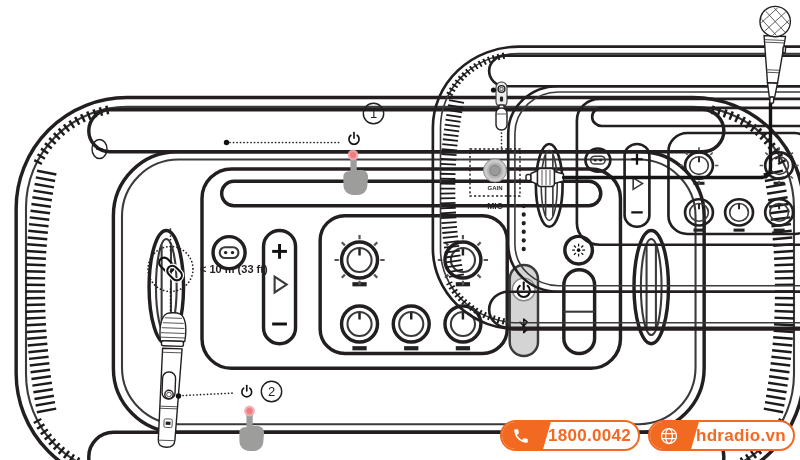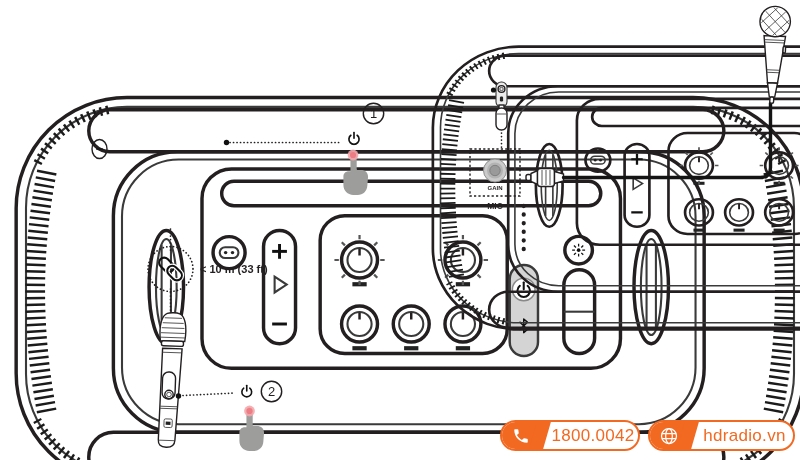--- a/index.html
+++ b/index.html
@@ -11,21 +11,21 @@
   .lnf  { stroke:#231F20; fill:#ffffff; stroke-width:1.4; }
   .thin { stroke:#3a3a3a; fill:none; stroke-width:0.85; }
   .dots { stroke:#231F20; fill:none; stroke-width:1.7; stroke-linecap:round; stroke-dasharray:0.1 3.4; }
   .badge { position:absolute; height:31px; box-sizing:border-box; border:2px solid #F26922;
            border-radius:17px; background:#fff; display:flex; align-items:center; overflow:hidden; }
   .badge-ic { position:relative; width:38px; align-self:stretch; background:#F26922; flex:none;
               display:flex; align-items:center; justify-content:center; }
   .badge-ic::after { content:""; position:absolute; right:-7px; top:-2px; bottom:-2px; width:14px;
                      background:#F26922; transform:skewX(-16deg); }
   .badge-ic svg { position:relative; z-index:1; }
-  .badge-tx { flex:1; text-align:center; color:#F26922; font-weight:400; font-size:17px;
+  .badge-tx { flex:1; text-align:left; color:#F26922; font-weight:700; font-size:17px;
               padding-left:8px; letter-spacing:0.3px; }
 </style>
 </head>
 <body>
 
 <div id="canvas">
 <svg id="scene" width="800" height="460" viewBox="0 0 800 460">
   <defs>
 
     <symbol id="pwr" viewBox="0 0 16 16">

